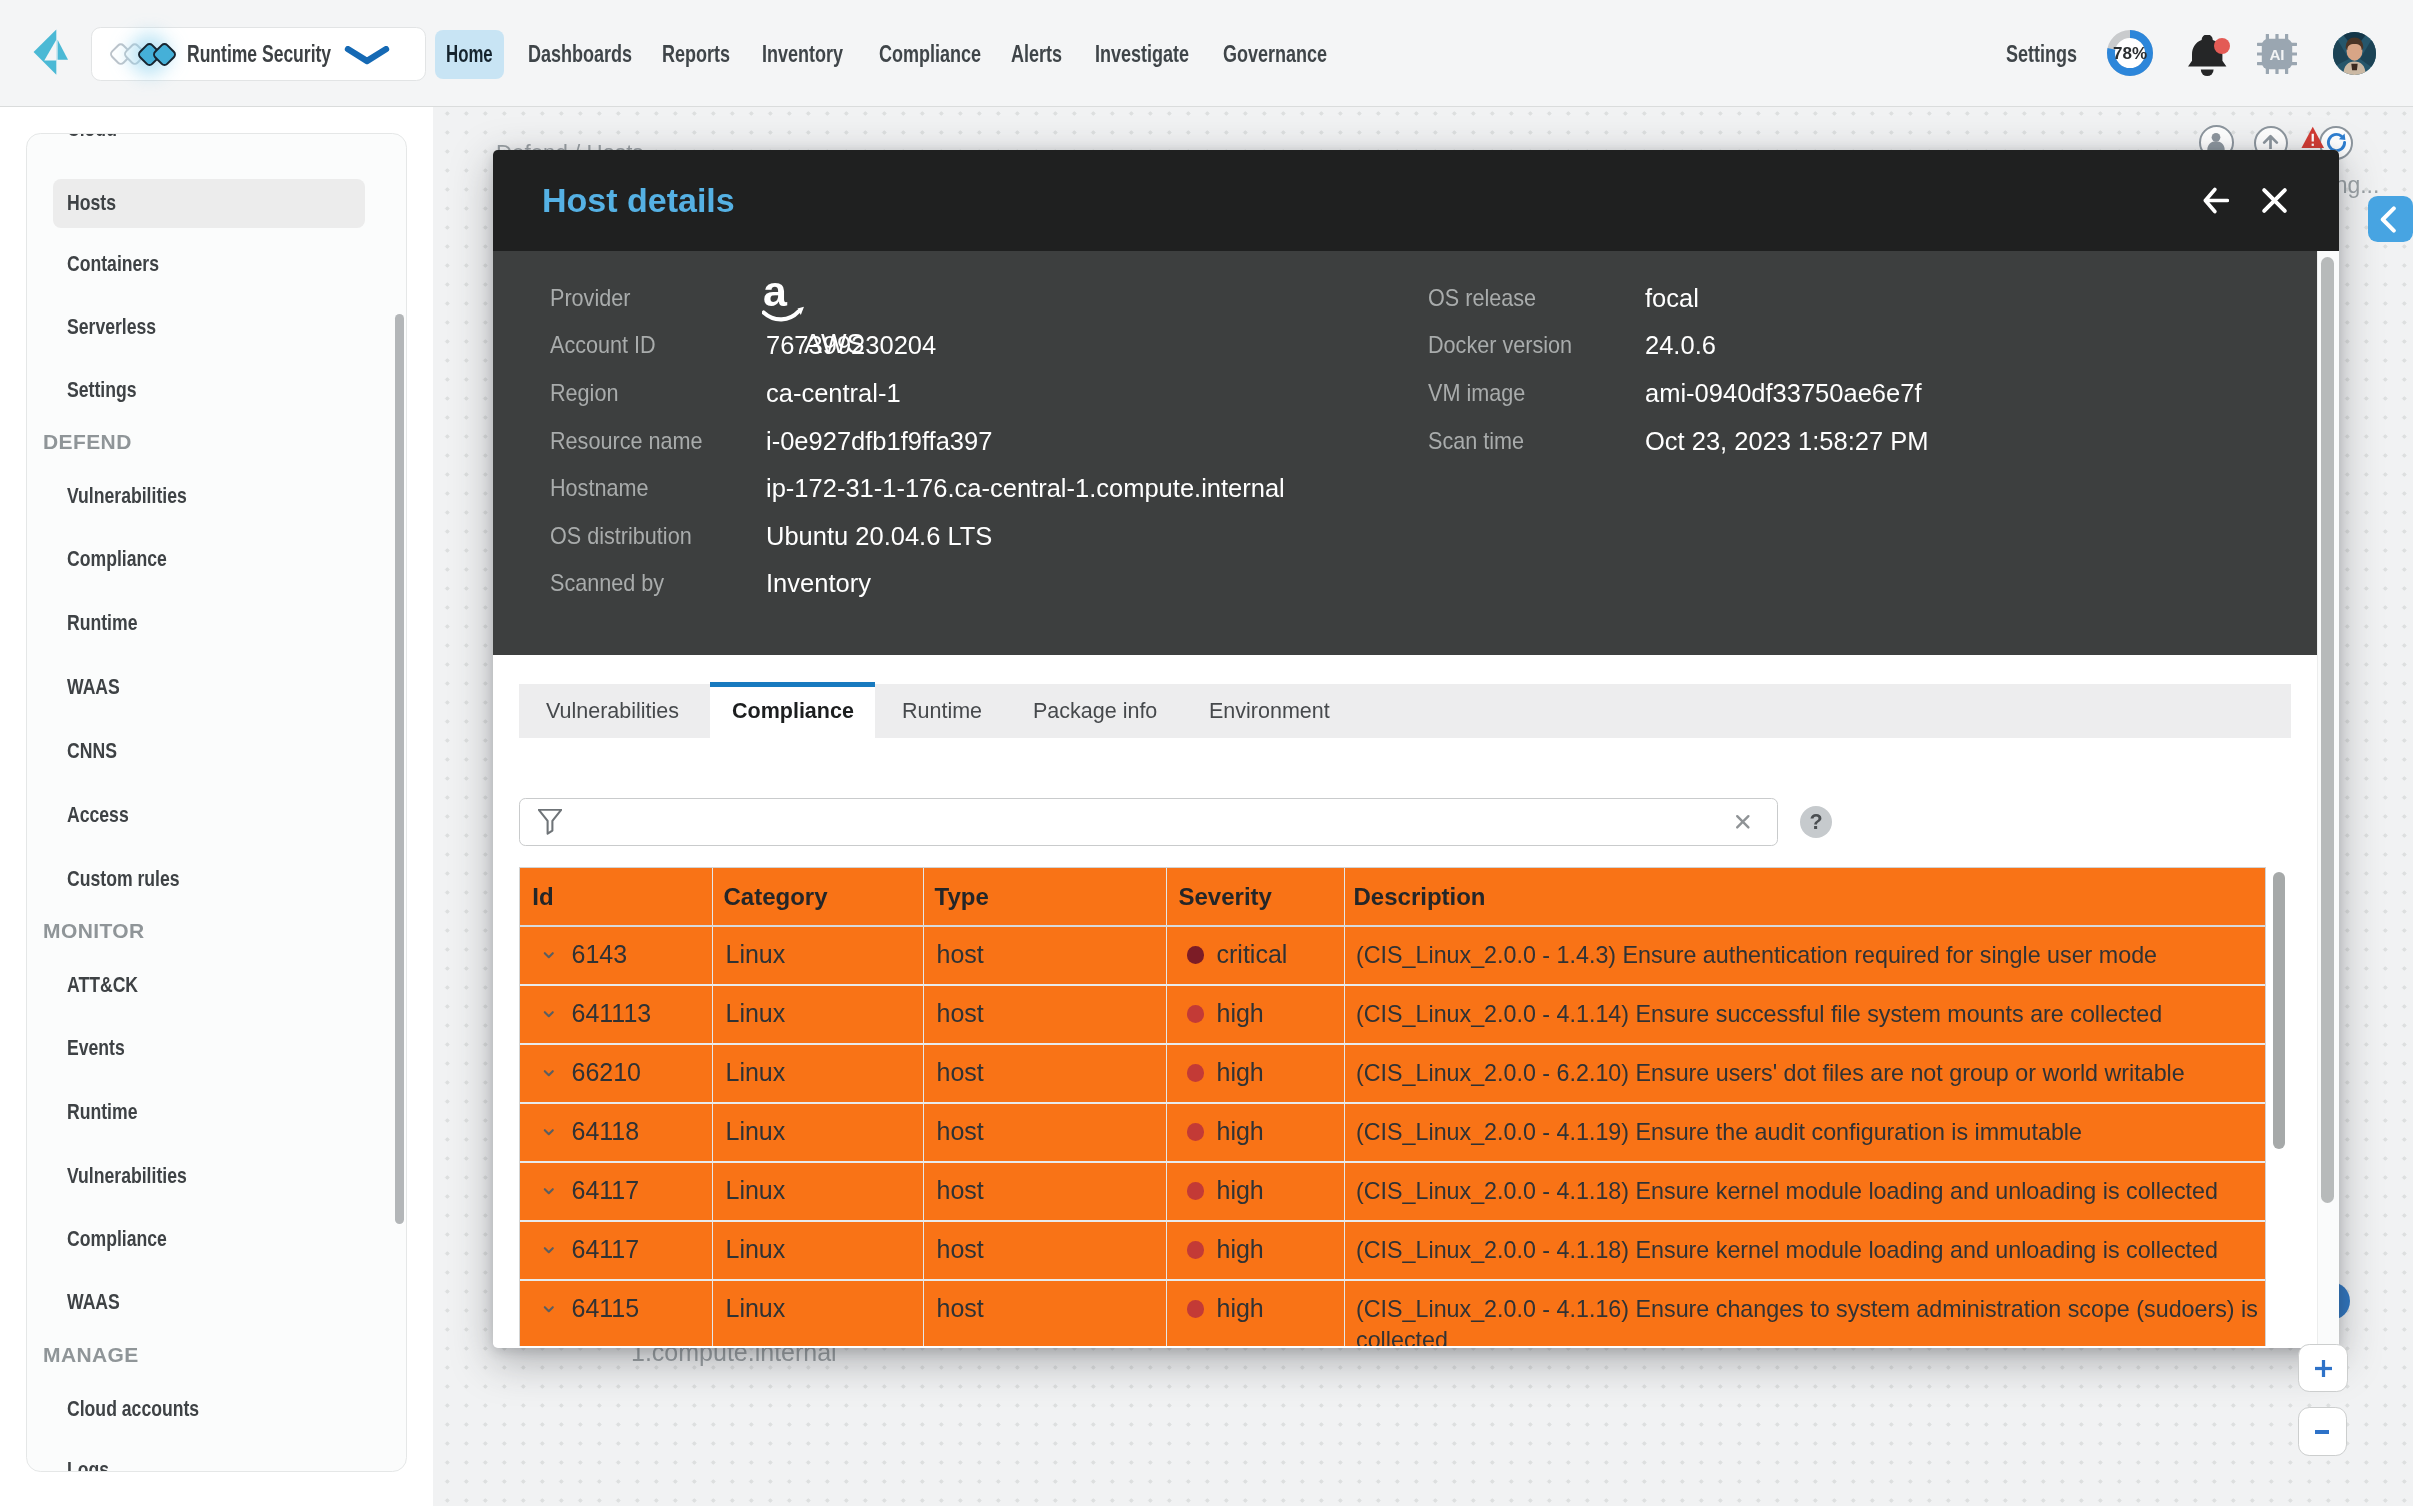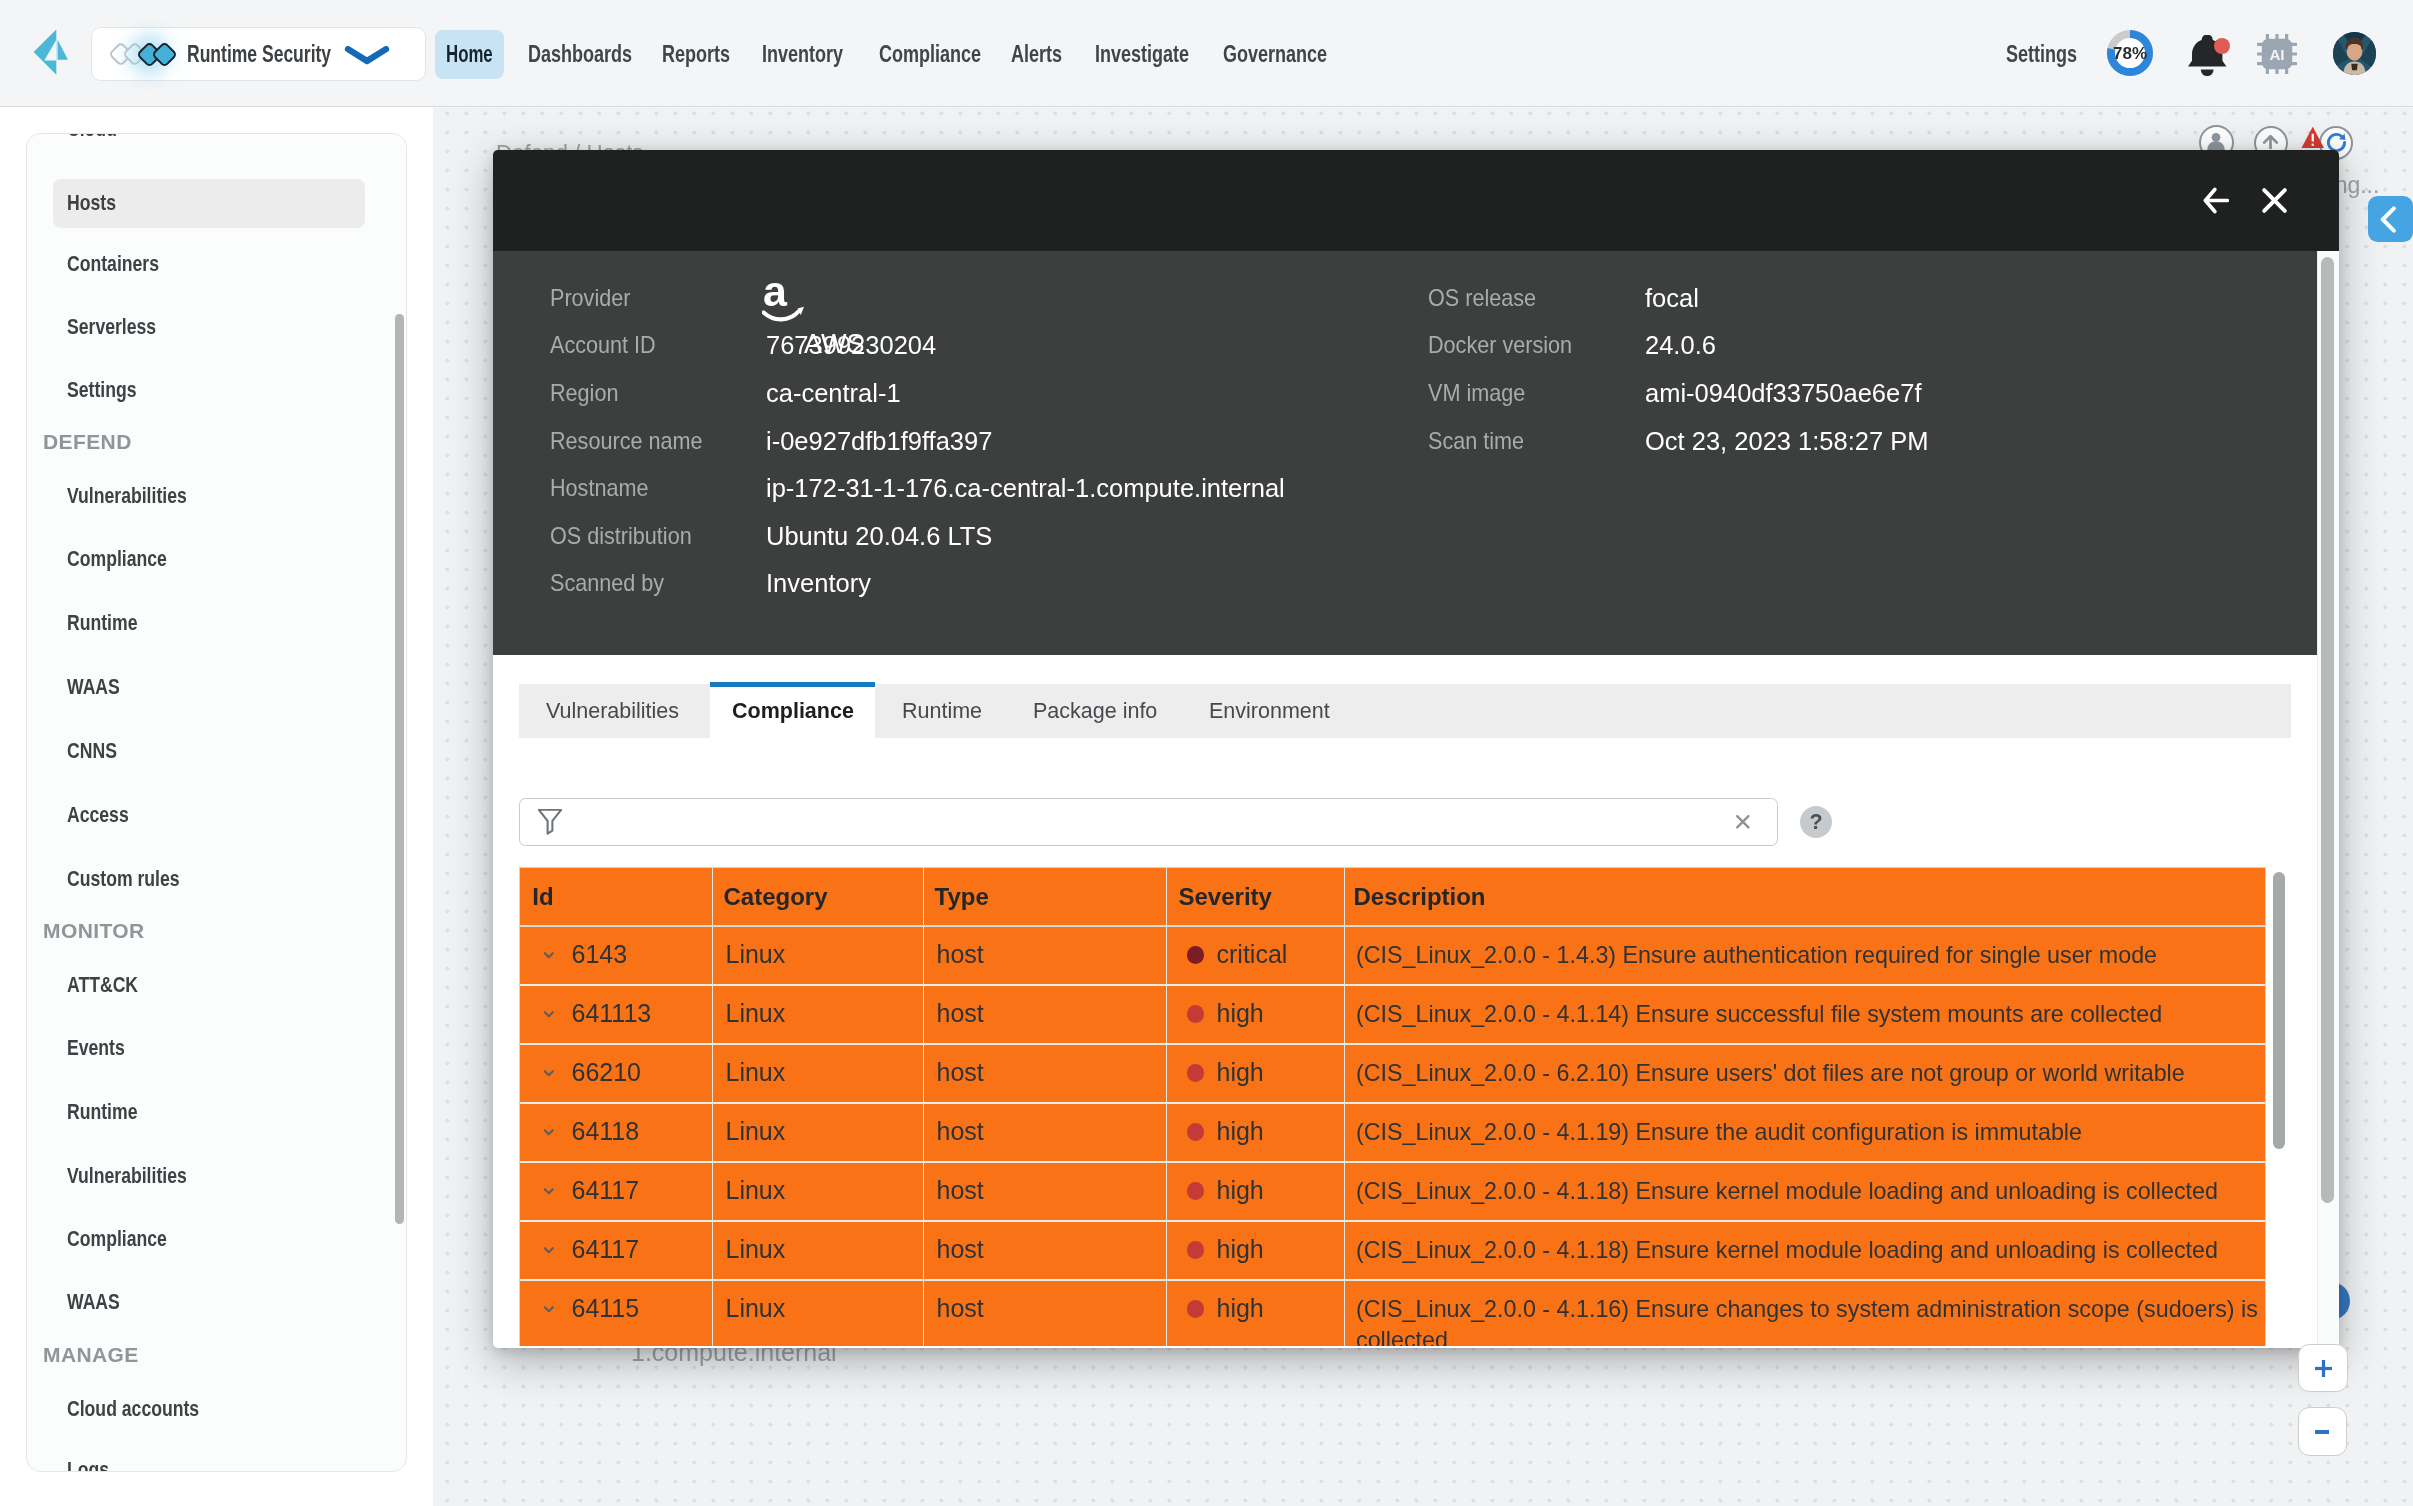--- a/index.html
+++ b/index.html
@@ -163,20 +163,21 @@
     <line x1="0" y1="2.5" x2="18" y2="2.5" stroke="#2e72c8" stroke-width="5"></line>
   </svg>
 <div class="abs" style="left:2368px;top:196px;width:45px;height:46px;background:#47a4e2;border-radius:9.6px;z-index:30;"></div>
 <svg class="abs" style="left:2378px;top:206px;z-index:31;" width="19" height="27" viewBox="0 0 24 34">
     <path d="M20 3 L6 17 L20 31" fill="none" stroke="#fff" stroke-width="5" stroke-linecap="round" stroke-linejoin="round"></path>
   </svg>
 
 <div class="abs" id="modal" style="left:493px;top:150px;width:1846px;height:1198px;background:#fff;border-radius:4.8px;overflow:hidden;box-shadow:0 12.8px 42px rgba(40,45,50,.34), 0 2.4px 11.2px rgba(40,45,50,.16);z-index:20;">
 
   <div class="abs" style="left:0;top:0;width:1846px;height:101px;background:#1f2020;"></div>
+  <div class="abs" style="left:49px;top:0;height:101px;line-height:101px;font-size:34px;font-weight:700;color:#55b1e4;">Host details</div>
   <svg class="abs" style="left:1710px;top:37px;" width="26" height="27" viewBox="0 0 33 34">
       <path d="M15 3 L3 17 L15 31 M4 17 L31 17" fill="none" stroke="#fff" stroke-width="4.6" stroke-linecap="round" stroke-linejoin="round"></path>
     </svg>
   <svg class="abs" style="left:1768px;top:37px;" width="27" height="27" viewBox="0 0 34 34">
       <path d="M4 4 L30 30 M30 4 L4 30" fill="none" stroke="#fff" stroke-width="5" stroke-linecap="round"></path>
     </svg>
 
   <div class="abs" style="left:0;top:101px;width:1846px;height:404px;background:#3d3f3f;"></div>
   <div class="abs mlabel" style="top:132px;">Provider</div>
   <div class="abs mlabel" style="top:179px;">Account ID</div>

